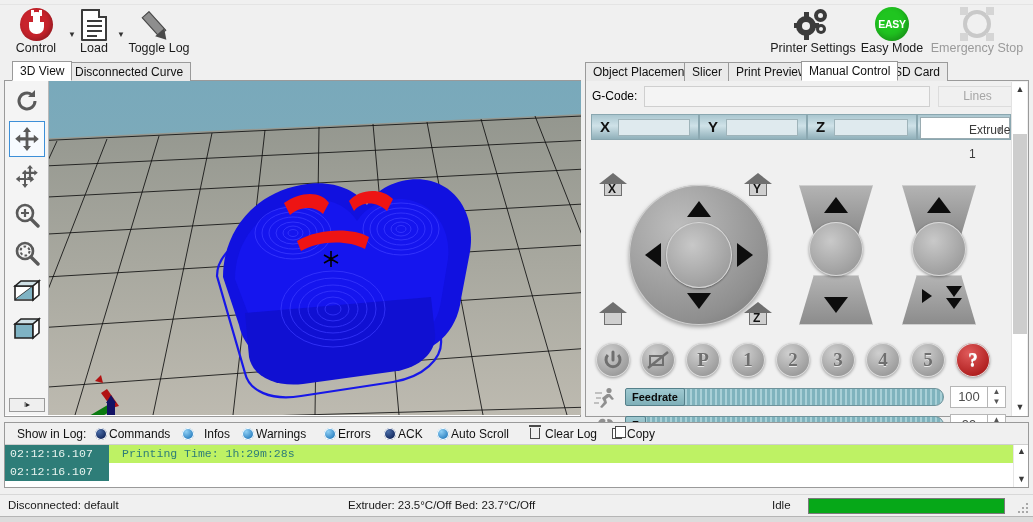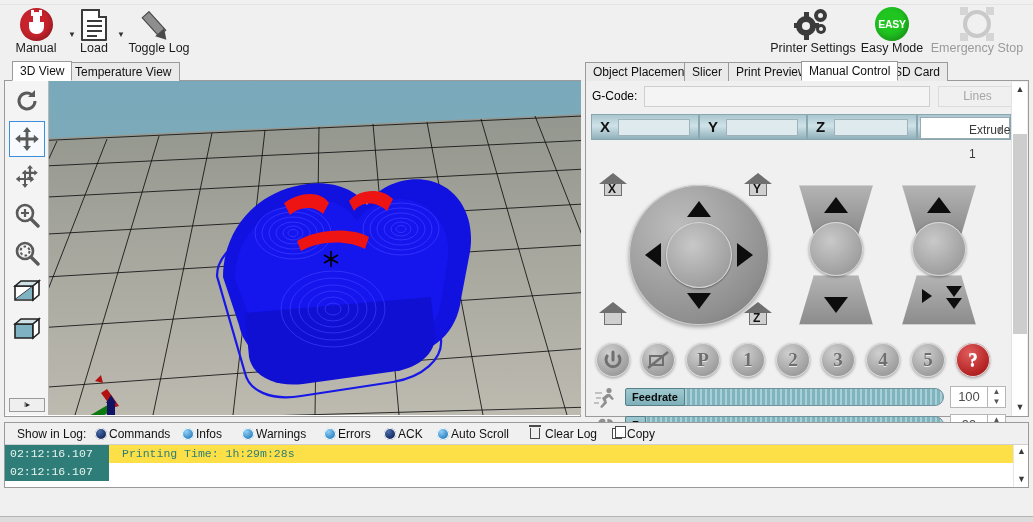--- a/index.html
+++ b/index.html
@@ -155,21 +155,21 @@
   .trash:before{ content:""; position:absolute; left:-2px; top:-3px; width:12px; height:2px; background:#4a4a4a;}
   .cpy{ position:absolute; top:5px; width:10px; height:11px; border:1px solid #4a4a4a; background:#fff;}
   .cpy:before{ content:""; position:absolute; left:2px; top:-3px; width:9px; height:10px; border:1px solid #4a4a4a; background:#fff;}
 
   .log-rows{ position:absolute; left:0; top:22px; width:1023px; height:42px; }
   .log-row{ position:relative; height:18px; }
   .log-time{ position:absolute; left:0; top:0; width:104px; height:18px; background:#2e7d78; color:#e8f4ef;
              font-family:"Liberation Mono", monospace; font-size:11.5px; line-height:17px; padding-left:5px;}
   .log-msg{ position:absolute; left:104px; top:0; right:0; height:18px; color:#2e7d78;
             font-family:"Liberation Mono", monospace; font-size:11.5px; line-height:17px; padding-left:13px;}
-  .log-row.r0 .log-msg{ background:#fde047; }
+  .log-row.r0 .log-msg{ background:#bef264; }
   .log-row.r1 .log-msg{ background:#fdf1e4; }
   .log-scroll{ position:absolute; right:0; top:22px; width:15px; height:42px; background:#fff; border-left:1px solid #e6e6e6;}
   .log-scroll .ar{ position:absolute; left:0; width:15px; height:14px; text-align:center; font-size:9px; line-height:13px; color:#3a3a3a;}
 
   
   .status{ position:absolute; left:0; bottom:6px; width:1033px; height:22px; background:#f0f0f0; border-top:1px solid #d8d8d8;}
   .st-txt{ position:absolute; top:4px; font-size:11.5px; color:#1a1a1a; white-space:nowrap;}
   .st-prog{ position:absolute; left:808px; top:3px; width:197px; height:16px; background:#06a818; border:1px solid #7a7a7a;}
   .grip{ position:absolute; right:5px; bottom:3px; width:10px; height:10px; }
   .grip i{ position:absolute; width:2px;height:2px; background:#a8a8a8;}
@@ -184,21 +184,21 @@
 
   <div class="toolbar">
 
     <div class="tb-item" style="left:6px;top:2px;width:60px;">
       <div class="tb-ico">
         <div class="connect-ico">
           <div class="connect-prong" style="left:11px;"></div>
           <div class="connect-prong" style="left:19px;"></div>
         </div>
       </div>
-      <div class="tb-label">Manual</div>
+      <div class="tb-label">Control</div>
     </div>
     <div class="tb-caret" style="left:68px;top:25px;">▼</div>
 
     <div class="tb-item" style="left:72px;top:2px;width:44px;">
       <div class="tb-ico">
         <div class="doc-ico">
           <div class="doc-fold"></div>
           <i style="top:9px;"></i>
             <i style="top:14px;"></i>
             <i style="top:19px;"></i>
@@ -254,21 +254,21 @@
       <div class="tb-label dim">Emergency Stop</div>
     </div>
   </div>
 
   <div class="left-panel">
     <div class="tabstrip">
       <div class="tab active" style="left:8px;top:-1px;">
         <span>3D View</span>
       </div>
       <div class="tab" style="left:63px;">
-        <span>Temperature View</span>
+        <span>Disconnected Curve</span>
       </div>
     </div>
 
     <div class="view-body">
 
       <div class="vtools">
         <div class="vtool">
           <svg width="26" height="26" viewBox="0 0 26 26">
               <path d="M21 13a8 8 0 1 1-3.2-6.4" fill="none" stroke="#5a5a5a" stroke-width="3"></path>
               <path d="M21 2v7h-7z" fill="#5a5a5a"></path>
@@ -602,21 +602,21 @@
       </div>
     </div>
   </div>
 
   <div class="log-panel">
     <div class="log-head">
       <div class="lh-lbl" style="left:12px;">Show in Log:</div>
       <div class="radio on" style="left:90px;"></div>
       <div class="lh-lbl" style="left:104px;">Commands</div>
       <div class="radio" style="left:177px;"></div>
-      <div class="lh-lbl" style="left:191px;">Infos</div>
+      <div class="lh-lbl" style="left:199px;">Infos</div>
       <div class="radio" style="left:237px;"></div>
       <div class="lh-lbl" style="left:251px;">Warnings</div>
       <div class="radio" style="left:319px;"></div>
       <div class="lh-lbl" style="left:333px;">Errors</div>
       <div class="radio on" style="left:379px;"></div>
       <div class="lh-lbl" style="left:393px;">ACK</div>
       <div class="radio" style="left:432px;"></div>
       <div class="lh-lbl" style="left:446px;">Auto Scroll</div>
 
       <div class="trash" style="left:525px;"></div>
@@ -634,14 +634,28 @@
         <div class="log-time">02:12:16.107</div>
       </div>
     </div>
 
     <div class="log-scroll">
       <div class="ar" style="top:0;">▲</div>
       <div class="ar" style="bottom:0;">▼</div>
     </div>
   </div>
 
+  <div class="status">
+    <div class="st-txt" style="left:8px;">Disconnected: default</div>
+    <div class="st-txt" style="left:348px;">Extruder: 23.5°C/Off Bed: 23.7°C/Off</div>
+    <div class="st-txt" style="left:772px;">Idle</div>
+    <div class="st-prog"></div>
+    <div class="grip">
+      <i style="left:8px;top:0;"></i>
+        <i style="left:4px;top:4px;"></i>
+        <i style="left:8px;top:4px;"></i>
+      <i style="left:0;top:8px;"></i>
+        <i style="left:4px;top:8px;"></i>
+        <i style="left:8px;top:8px;"></i>
+    </div>
+  </div>
   <div class="bottom-edge"></div>
 </div>
 
 </body></html>

